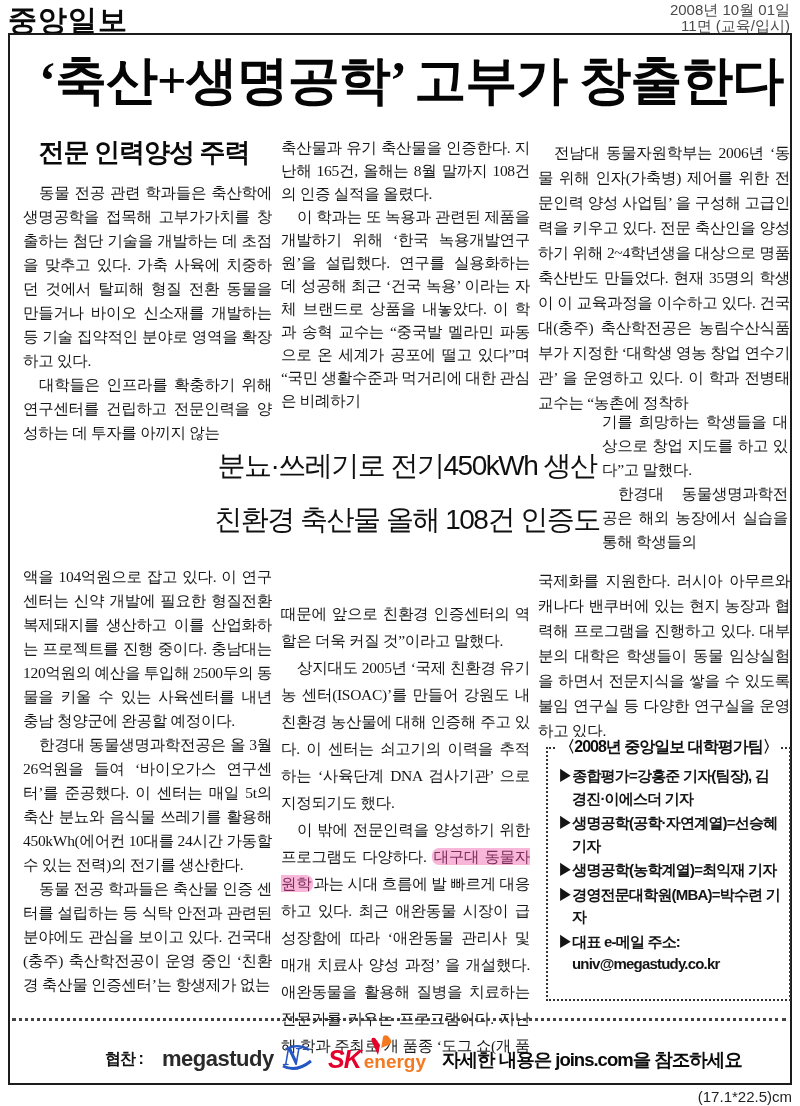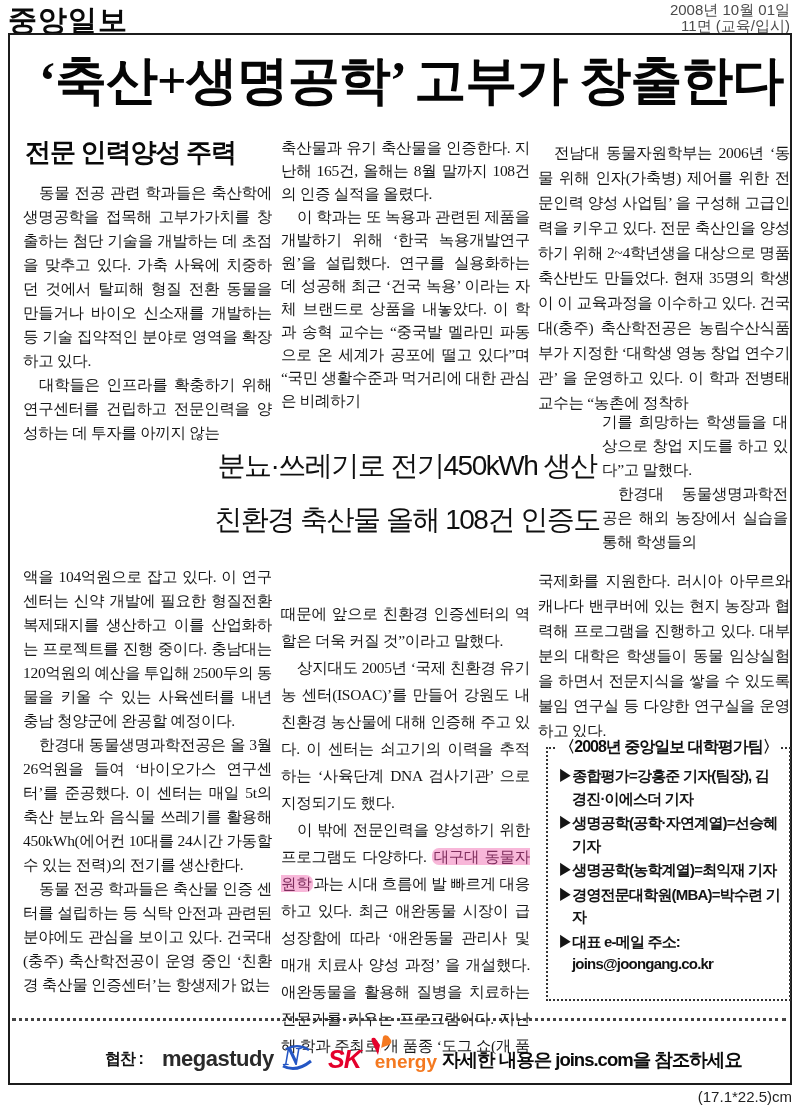--- a/index.html
+++ b/index.html
@@ -7,21 +7,21 @@
         font-family:"Liberation Serif",serif;color:#161616;}
   
   .logo{position:absolute;left:8px;top:1px;font-family:"Liberation Sans",sans-serif;
         font-weight:900;font-size:29px;letter-spacing:1px;color:#0a0a0a;}
   .dateblock{position:absolute;right:10px;top:2px;text-align:right;
         font-family:"Liberation Sans",sans-serif;font-size:15px;line-height:16px;color:#4a4a4a;}
   
   .main-box{position:absolute;left:8px;top:33px;width:780px;height:1048px;border:2px solid #1c1c1c;background:#fff;}
   .headline{position:absolute;left:0;top:12px;width:100%;text-align:center;
         font-weight:bold;font-size:52px;line-height:68px;letter-spacing:-1px;color:#050505;padding-left:11px;}
-  .subtitle{position:absolute;left:15px;top:100px;width:238px;text-align:left;
+  .subtitle{position:absolute;left:15px;top:100px;width:238px;text-align:center;
         font-weight:bold;font-size:26px;letter-spacing:-1px;color:#0a0a0a;}
   .seg{position:absolute;overflow:hidden;text-align:justify;font-size:15.5px;letter-spacing:-0.3px;}
   .seg p{margin:0;}
   .seg p.ind{text-indent:16px;}
   .c1{line-height:24px;}
   .c2{line-height:23px;}
   .c3{line-height:25px;}
   #c1s1{left:13px;top:146px;width:249px;height:264px;}
   #c1s2{left:13px;top:412px;width:181px;height:118px;font-size:15px;}
   #c1s3{left:13px;top:530px;width:249px;height:452px;}
@@ -46,21 +46,21 @@
   .dotted-sep{position:absolute;left:2px;top:983px;width:774px;border-top:3px dotted #444;height:0;}
   .sponsor-row{position:absolute;left:0;top:1003px;width:780px;height:42px;
         font-family:"Liberation Sans",sans-serif;}
   .sponsor-row>div{position:absolute;display:flex;align-items:center;height:42px;}
   .sp-label{left:95px;font-weight:bold;font-size:16px;letter-spacing:-1px;color:#111;}
   .sp-mega{left:152px;}
   .mega-text{font-size:22px;font-weight:600;letter-spacing:-0.5px;color:#2a2a2a;}
   .mega-mark{margin-left:6px;}
   .sp-sk{left:318px;position:absolute;}
   .sk-text{font-size:25px;font-weight:800;font-style:italic;color:#e4002b;letter-spacing:-1px;}
-  .energy-text{font-size:19px;font-weight:600;color:#f47920;margin-left:14px;padding-top:6px;}
+  .energy-text{font-size:19px;font-weight:600;color:#f47920;margin-left:3px;padding-top:6px;}
   .sk-butterfly{position:absolute;left:40px;top:-4px;}
   .sp-tagline{left:432px;font-weight:bold;font-size:18.5px;letter-spacing:-1px;color:#0c0c0c;}
   .dims{position:absolute;right:8px;top:1088px;font-family:"Liberation Sans",sans-serif;
         font-size:15px;color:#222;}
 </style>
 </head>
 <body>
 
 <div id="page">
 
@@ -113,21 +113,21 @@
       <p>국제화를 지원한다. 러시아 아무르와 캐나다 밴쿠버에 있는 현지 농장과 협력해 프로그램을 진행하고 있다. 대부분의 대학은 학생들이 동물 임상실험을 하면서 전문지식을 쌓을 수 있도록 불임 연구실 등 다양한 연구실을 운영하고 있다.</p>
     </div>
 
     <div class="team-box">
       <div class="team-title">〈2008년 중앙일보 대학평가팀〉</div>
       <ul class="team-list">
         <li>▶종합평가=강홍준 기자(팀장), 김경진·이에스더 기자</li>
         <li>▶생명공학(공학·자연계열)=선승혜 기자</li>
         <li>▶생명공학(농학계열)=최익재 기자</li>
         <li>▶경영전문대학원(MBA)=박수련 기자</li>
-        <li>▶대표 e-메일 주소: joins@joongang.co.kr</li>
+        <li>▶대표 e-메일 주소: univ@megastudy.co.kr</li>
       </ul>
     </div>
 
     <div class="dotted-sep"></div>
 
     <div class="sponsor-row">
       <div class="sp-label">협찬 :</div>
       <div class="sp-mega">
         <span class="mega-text">megastudy</span>
         <span class="mega-mark">

